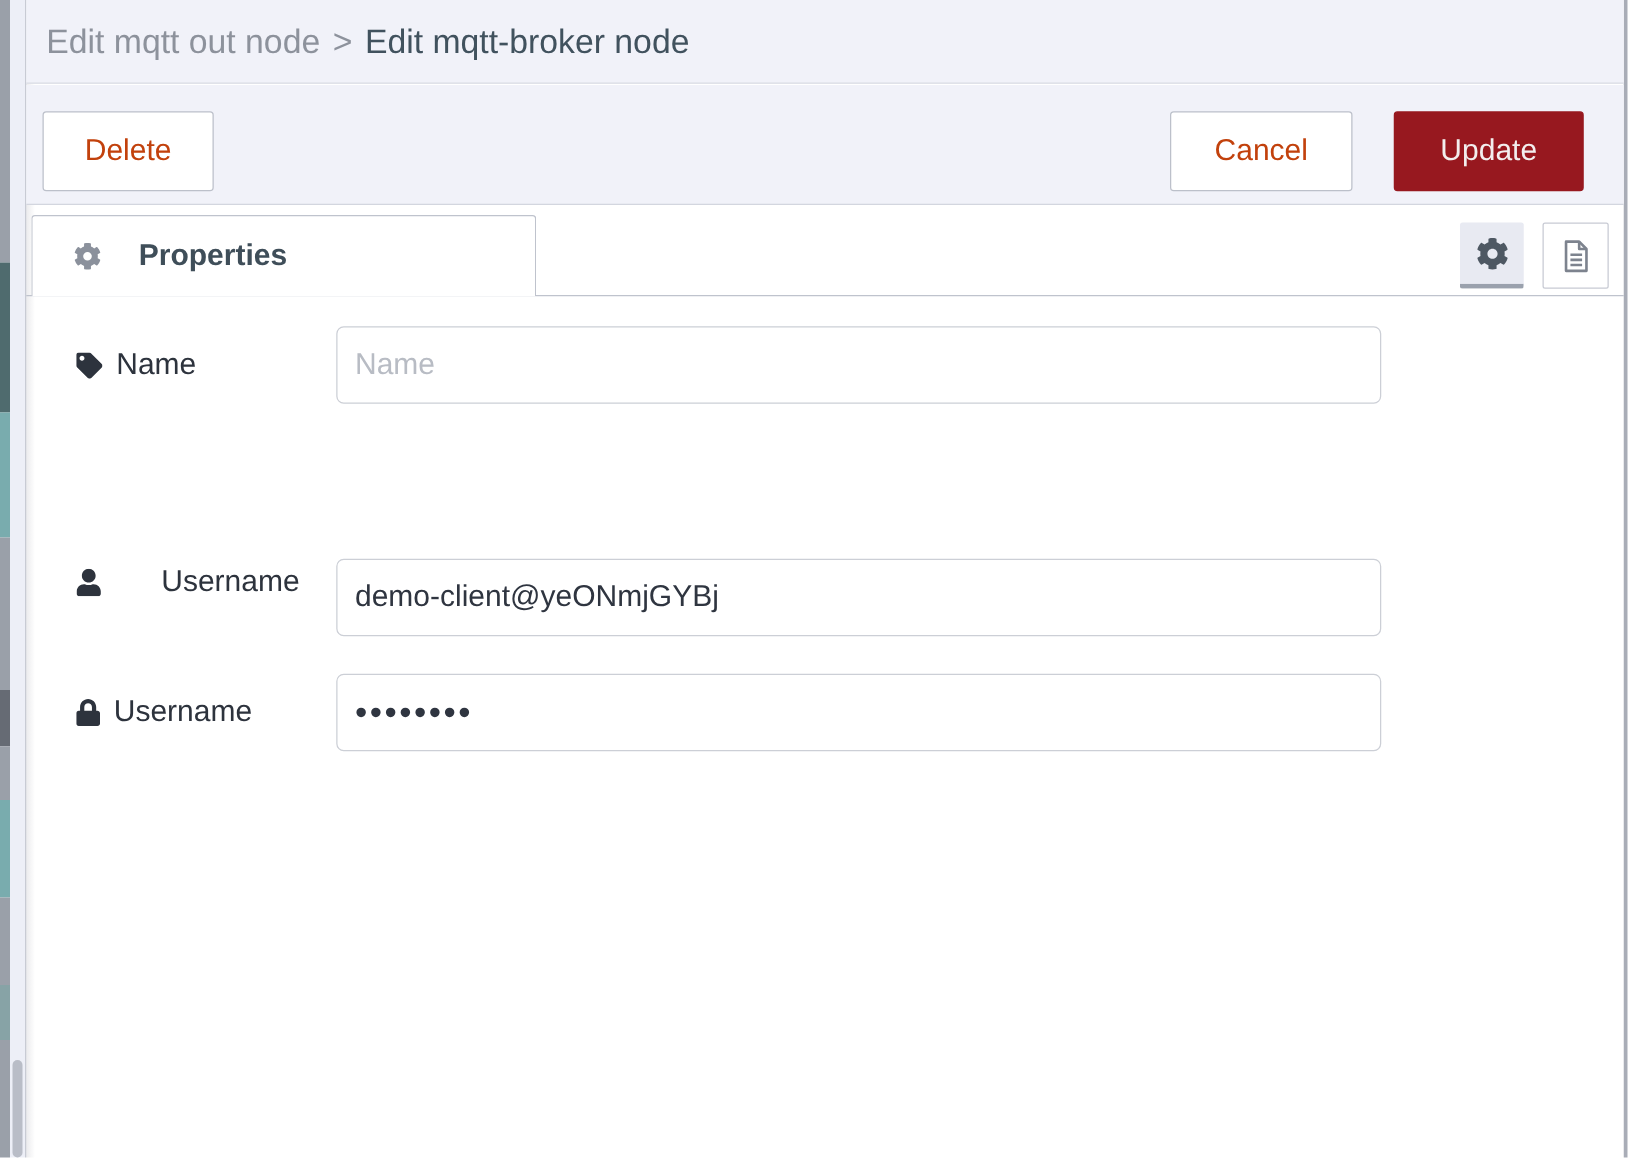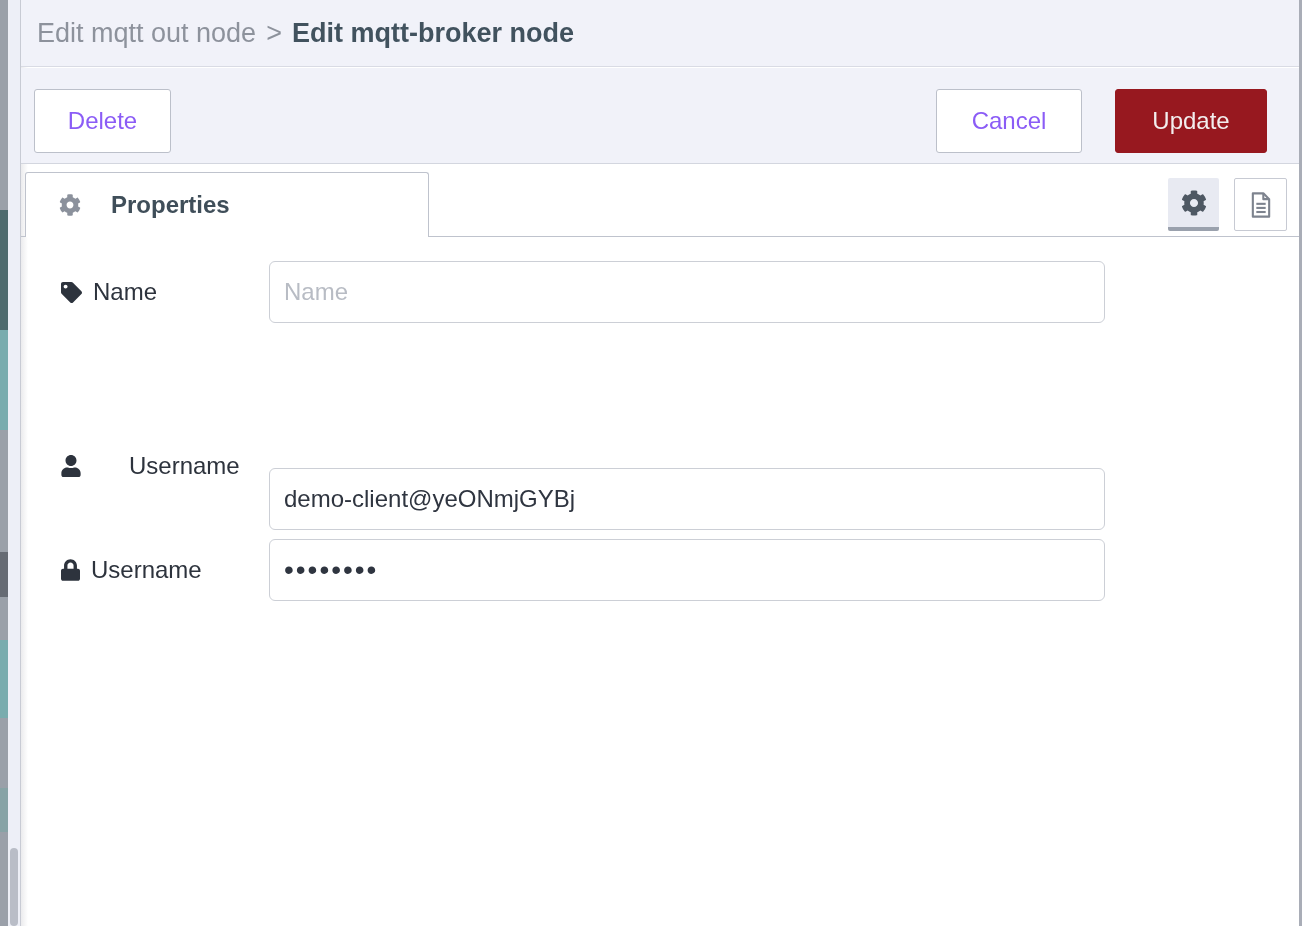--- a/index.html
+++ b/index.html
@@ -16,28 +16,28 @@
   .tray { position:absolute; left:20px; top:0; width:1282px; height:926px;
           background:#fff; border-left:1px solid #c8cbd4; border-right:3px solid #a9adb7; }
   .tray::before { content:""; position:absolute; left:0; top:0; bottom:0; width:7px;
           background:linear-gradient(to right, rgba(60,60,80,0.10), rgba(60,60,80,0)); pointer-events:none; }
 
   
   .hdr { position:absolute; left:0; top:0; right:0; height:67px; background:#f1f2f9;
          border-bottom:1px solid #d9dbe4; display:flex; align-items:center; padding-left:16px;
          font-size:27px; color:#8d929c; }
   .hdr .sep { margin:0 10px; }
-  .hdr .current { color:#41525e; font-weight:700; }
+  .hdr .current { color:#41525e; font-weight:400; }
 
   
   .btnbar { position:absolute; left:0; top:68px; right:0; height:96px; background:#f1f2f9;
             border-bottom:1px solid #d3d6df; }
   .btn { position:absolute; top:21px; height:64px; border-radius:3px; font-size:24px;
          display:flex; align-items:center; justify-content:center; cursor:pointer;
-         background:#fff; border:1px solid #bcc0ca; color:#8b5cf6; }
+         background:#fff; border:1px solid #bcc0ca; color:#c2410c; }
   .btn-delete { left:13px; width:137px; }
   .btn-cancel { right:217px; width:146px; }
   .btn-update { right:32px; width:152px; background:#97181f; border:1px solid #97181f; color:#f3eeee; }
 
   
   .paneltabs { position:absolute; left:0; top:172px; right:0; height:65px;
                border-bottom:1px solid #bfc3cd; }
   .properties-tab { position:absolute; left:4px; top:0; width:404px; height:65px; background:#fff;
                border:1px solid #bfc3cd; border-bottom:none; border-radius:3px 3px 0 0;
                display:flex; align-items:center; padding-left:33px; gap:30px; }
@@ -48,21 +48,21 @@
   .icon-btn.doc { right:12px; width:53px; background:#fff; border:1px solid #c7cad3; }
 
   
   .frow { position:absolute; left:40px; height:62px; display:flex; align-items:center; gap:11px; }
   .frow .flabel { font-size:24px; color:#2d333d; }
   .finput { position:absolute; left:248px; width:836px; height:62px; border:1px solid #cccfd6;
             border-radius:6px; font-size:24px; color:#2f3540; padding:0 14px;
             font-family:"Liberation Sans", sans-serif; outline:none; background:#fff; }
   .finput::placeholder { color:#b8bcc4; opacity:1; }
   .row-name  { top:261px; } .input-name { top:261px; }
-  .row-user  { top:435px;gap:48px; } .input-user { top:447px;margin-top:21px; }
+  .row-user  { top:435px;gap:48px; } .input-user { top:447px; }
   .row-pass  { top:539px; } .input-pass { top:539px; font-size:28px; letter-spacing:2px; }
 
   
   .subtabs { position:absolute; left:0; top:357px; right:0; height:66px; }
   .subtabs .underline { position:absolute; left:0; right:0; top:59px; height:2px; background:#a2a6b1; }
   .subtab { position:absolute; top:0; width:380px; height:60px; display:flex; align-items:center;
             padding-left:24px; font-size:24px; cursor:pointer;
             background:#e8eaf6; border:1px solid #adb0bd; color:#6f7582; }
   .subtab.t0 { left:46px; }
   .subtab.t1 { left:438px; height:66px; background:#fff; border:none;

